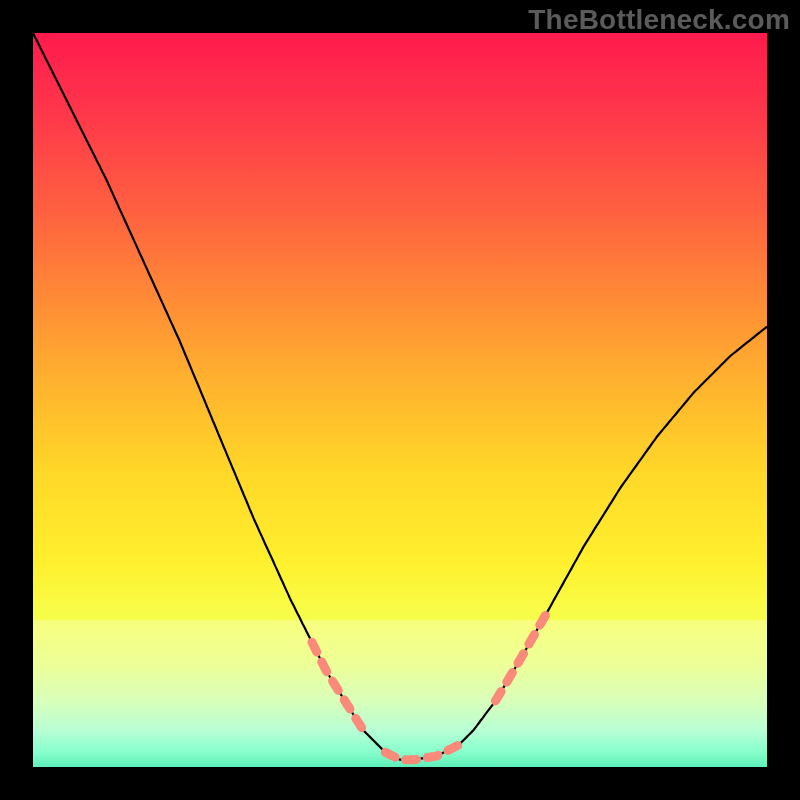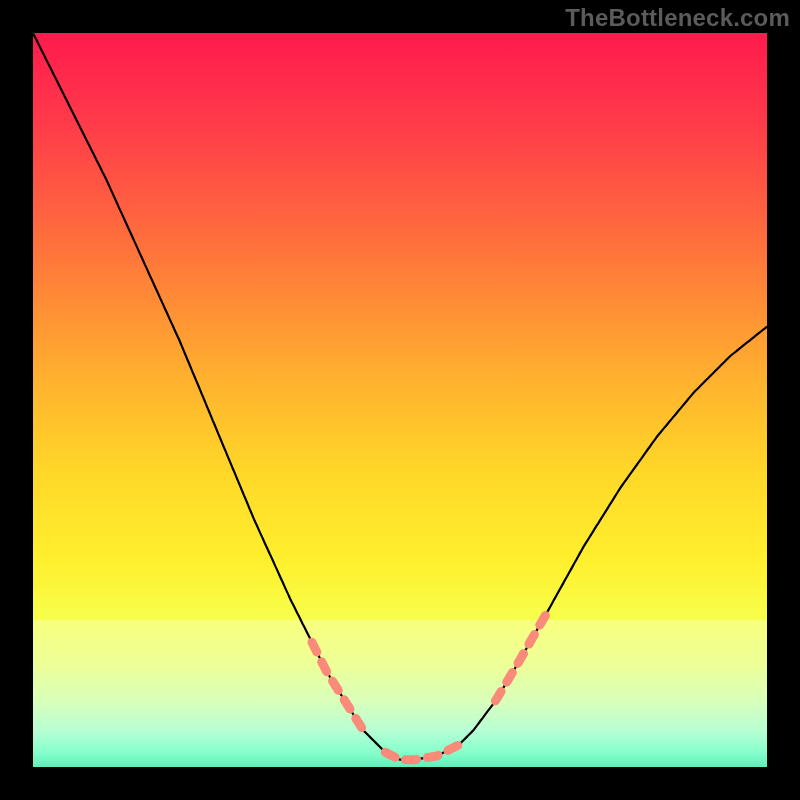--- a/index.html
+++ b/index.html
@@ -44,21 +44,21 @@
     position: absolute;
     left: 0;
     width: 100%;
     background: rgba(255,255,255,0.28);
   }
   .watermark {
     position: absolute;
     top: 4px;
     right: 10px;
     font-family: Arial, Helvetica, sans-serif;
-    font-size: 24px;
+    font-size: 28px;
     font-weight: 600;
     color: #5b5b5b;
     letter-spacing: 0.2px;
   }
   svg.curve {
     position: absolute;
     left: 0;
     top: 0;
     width: 734px;
     height: 734px;

